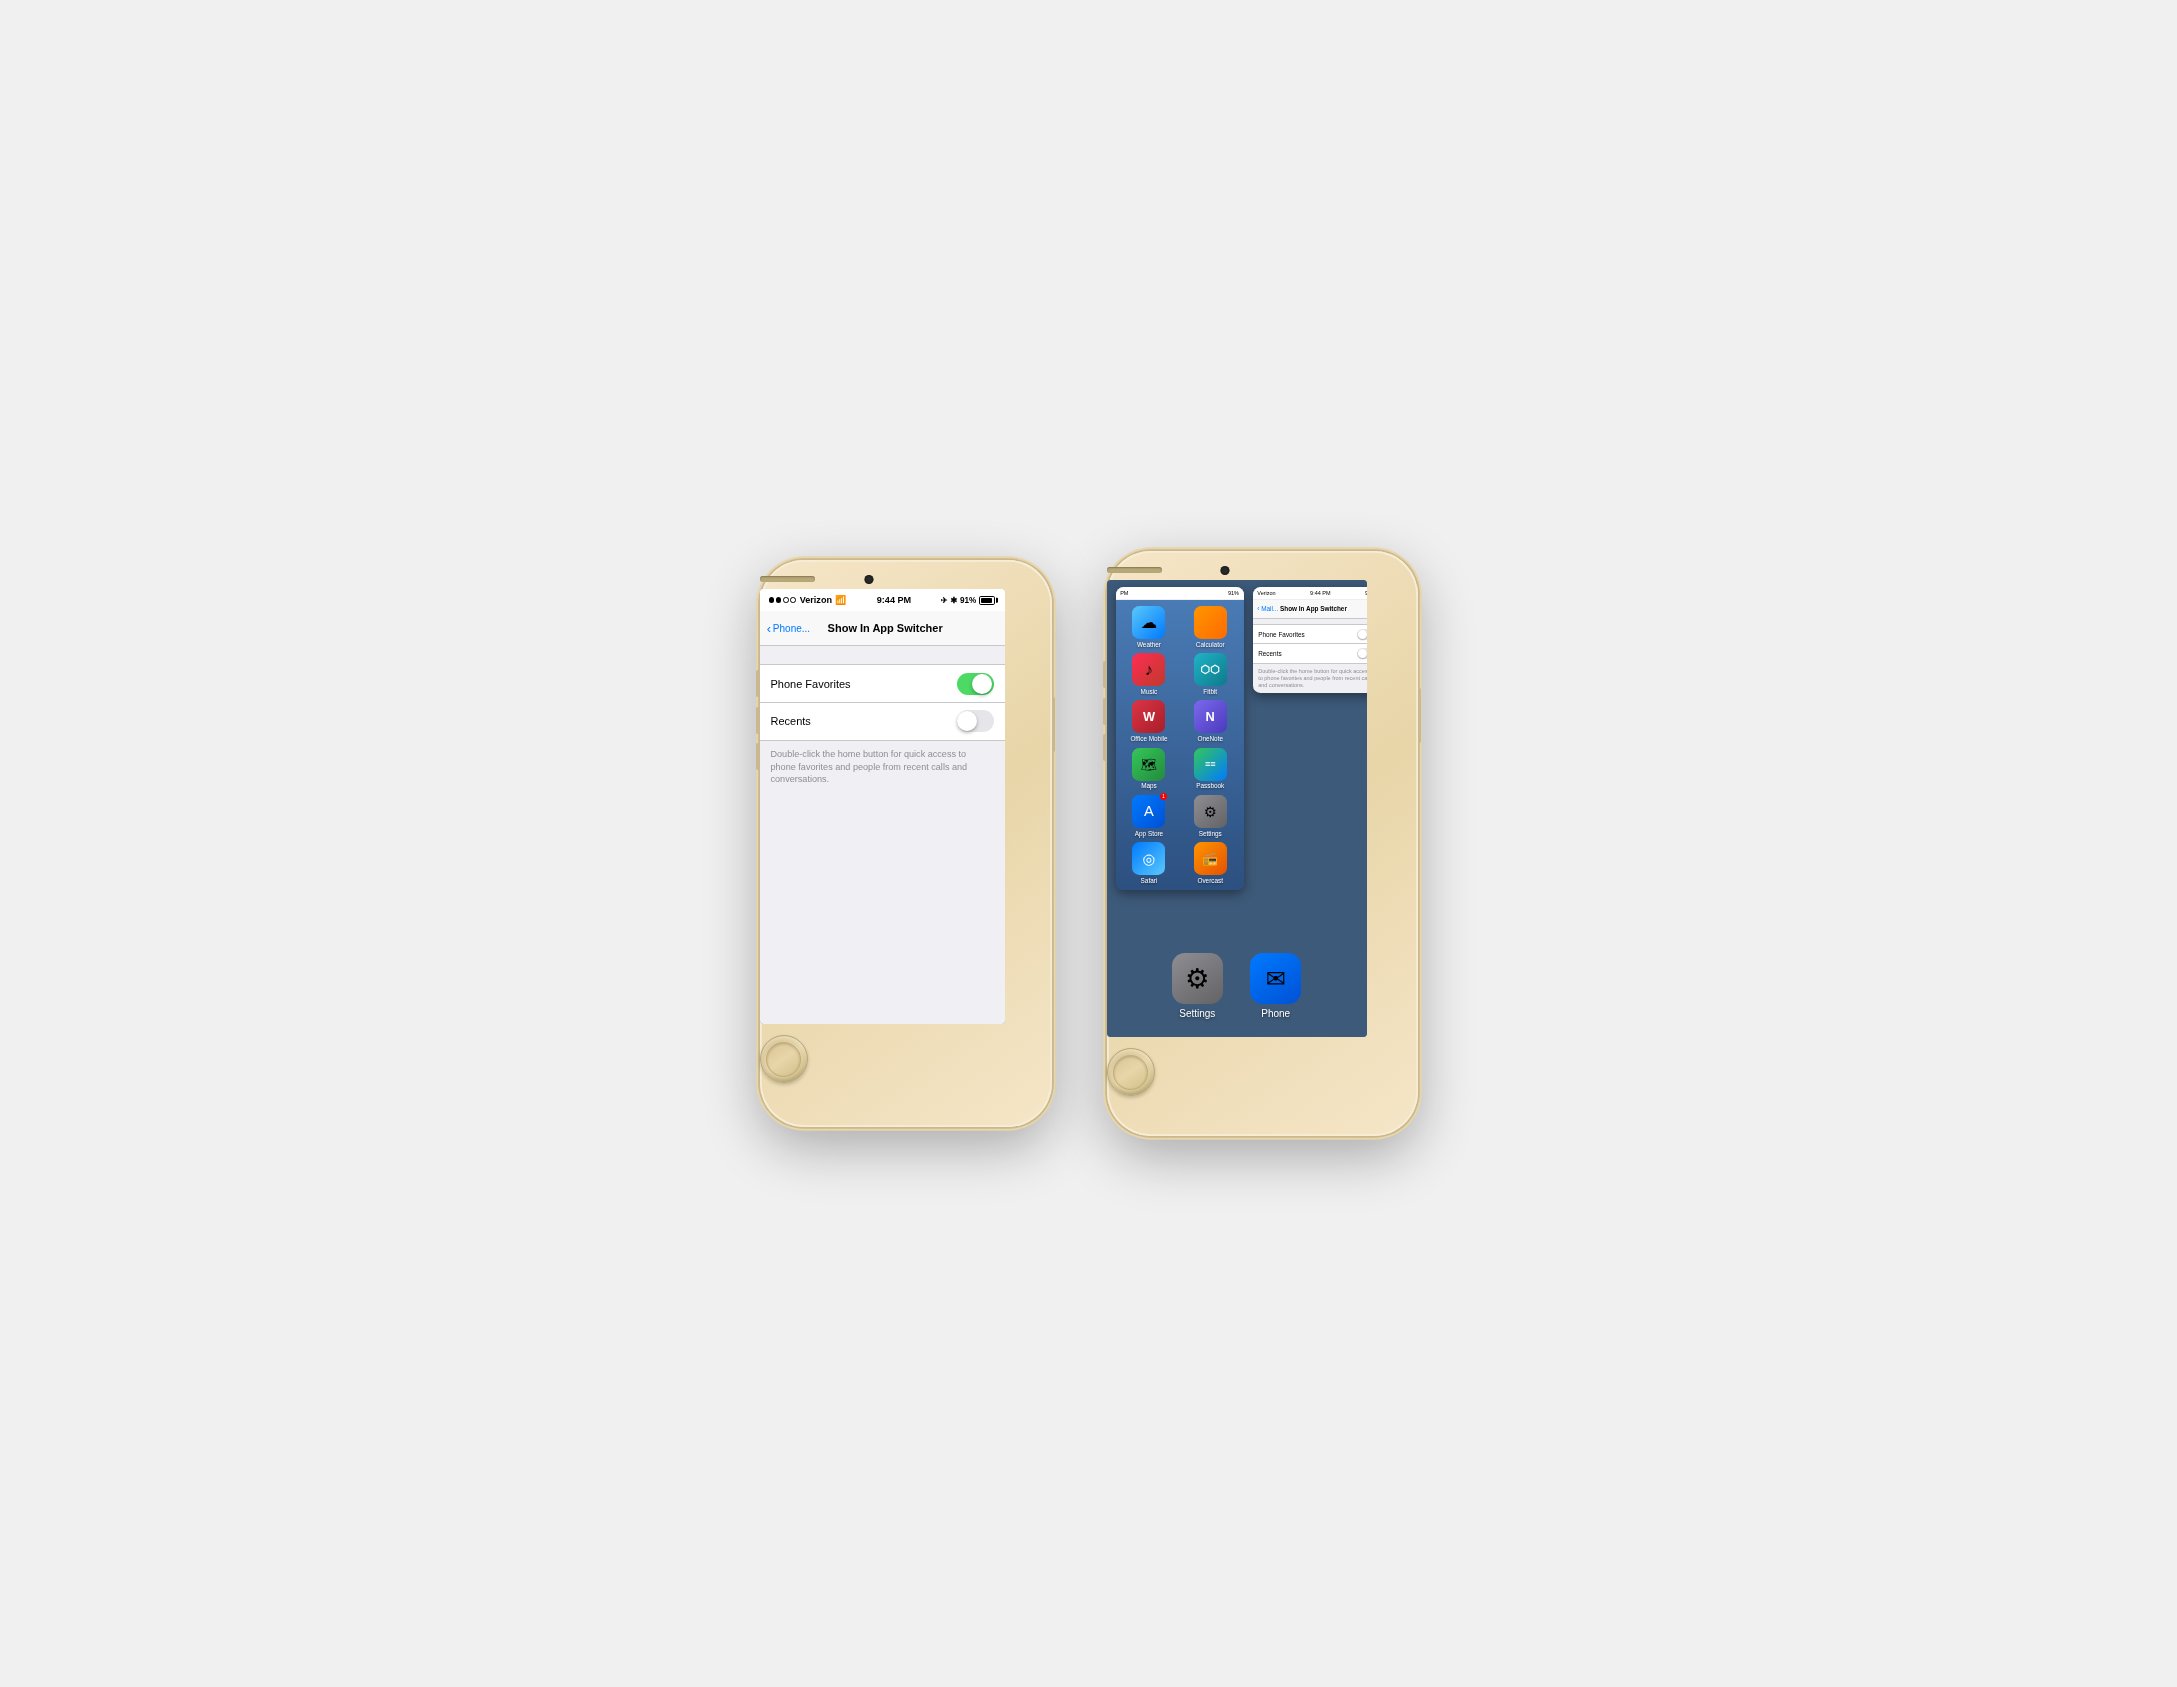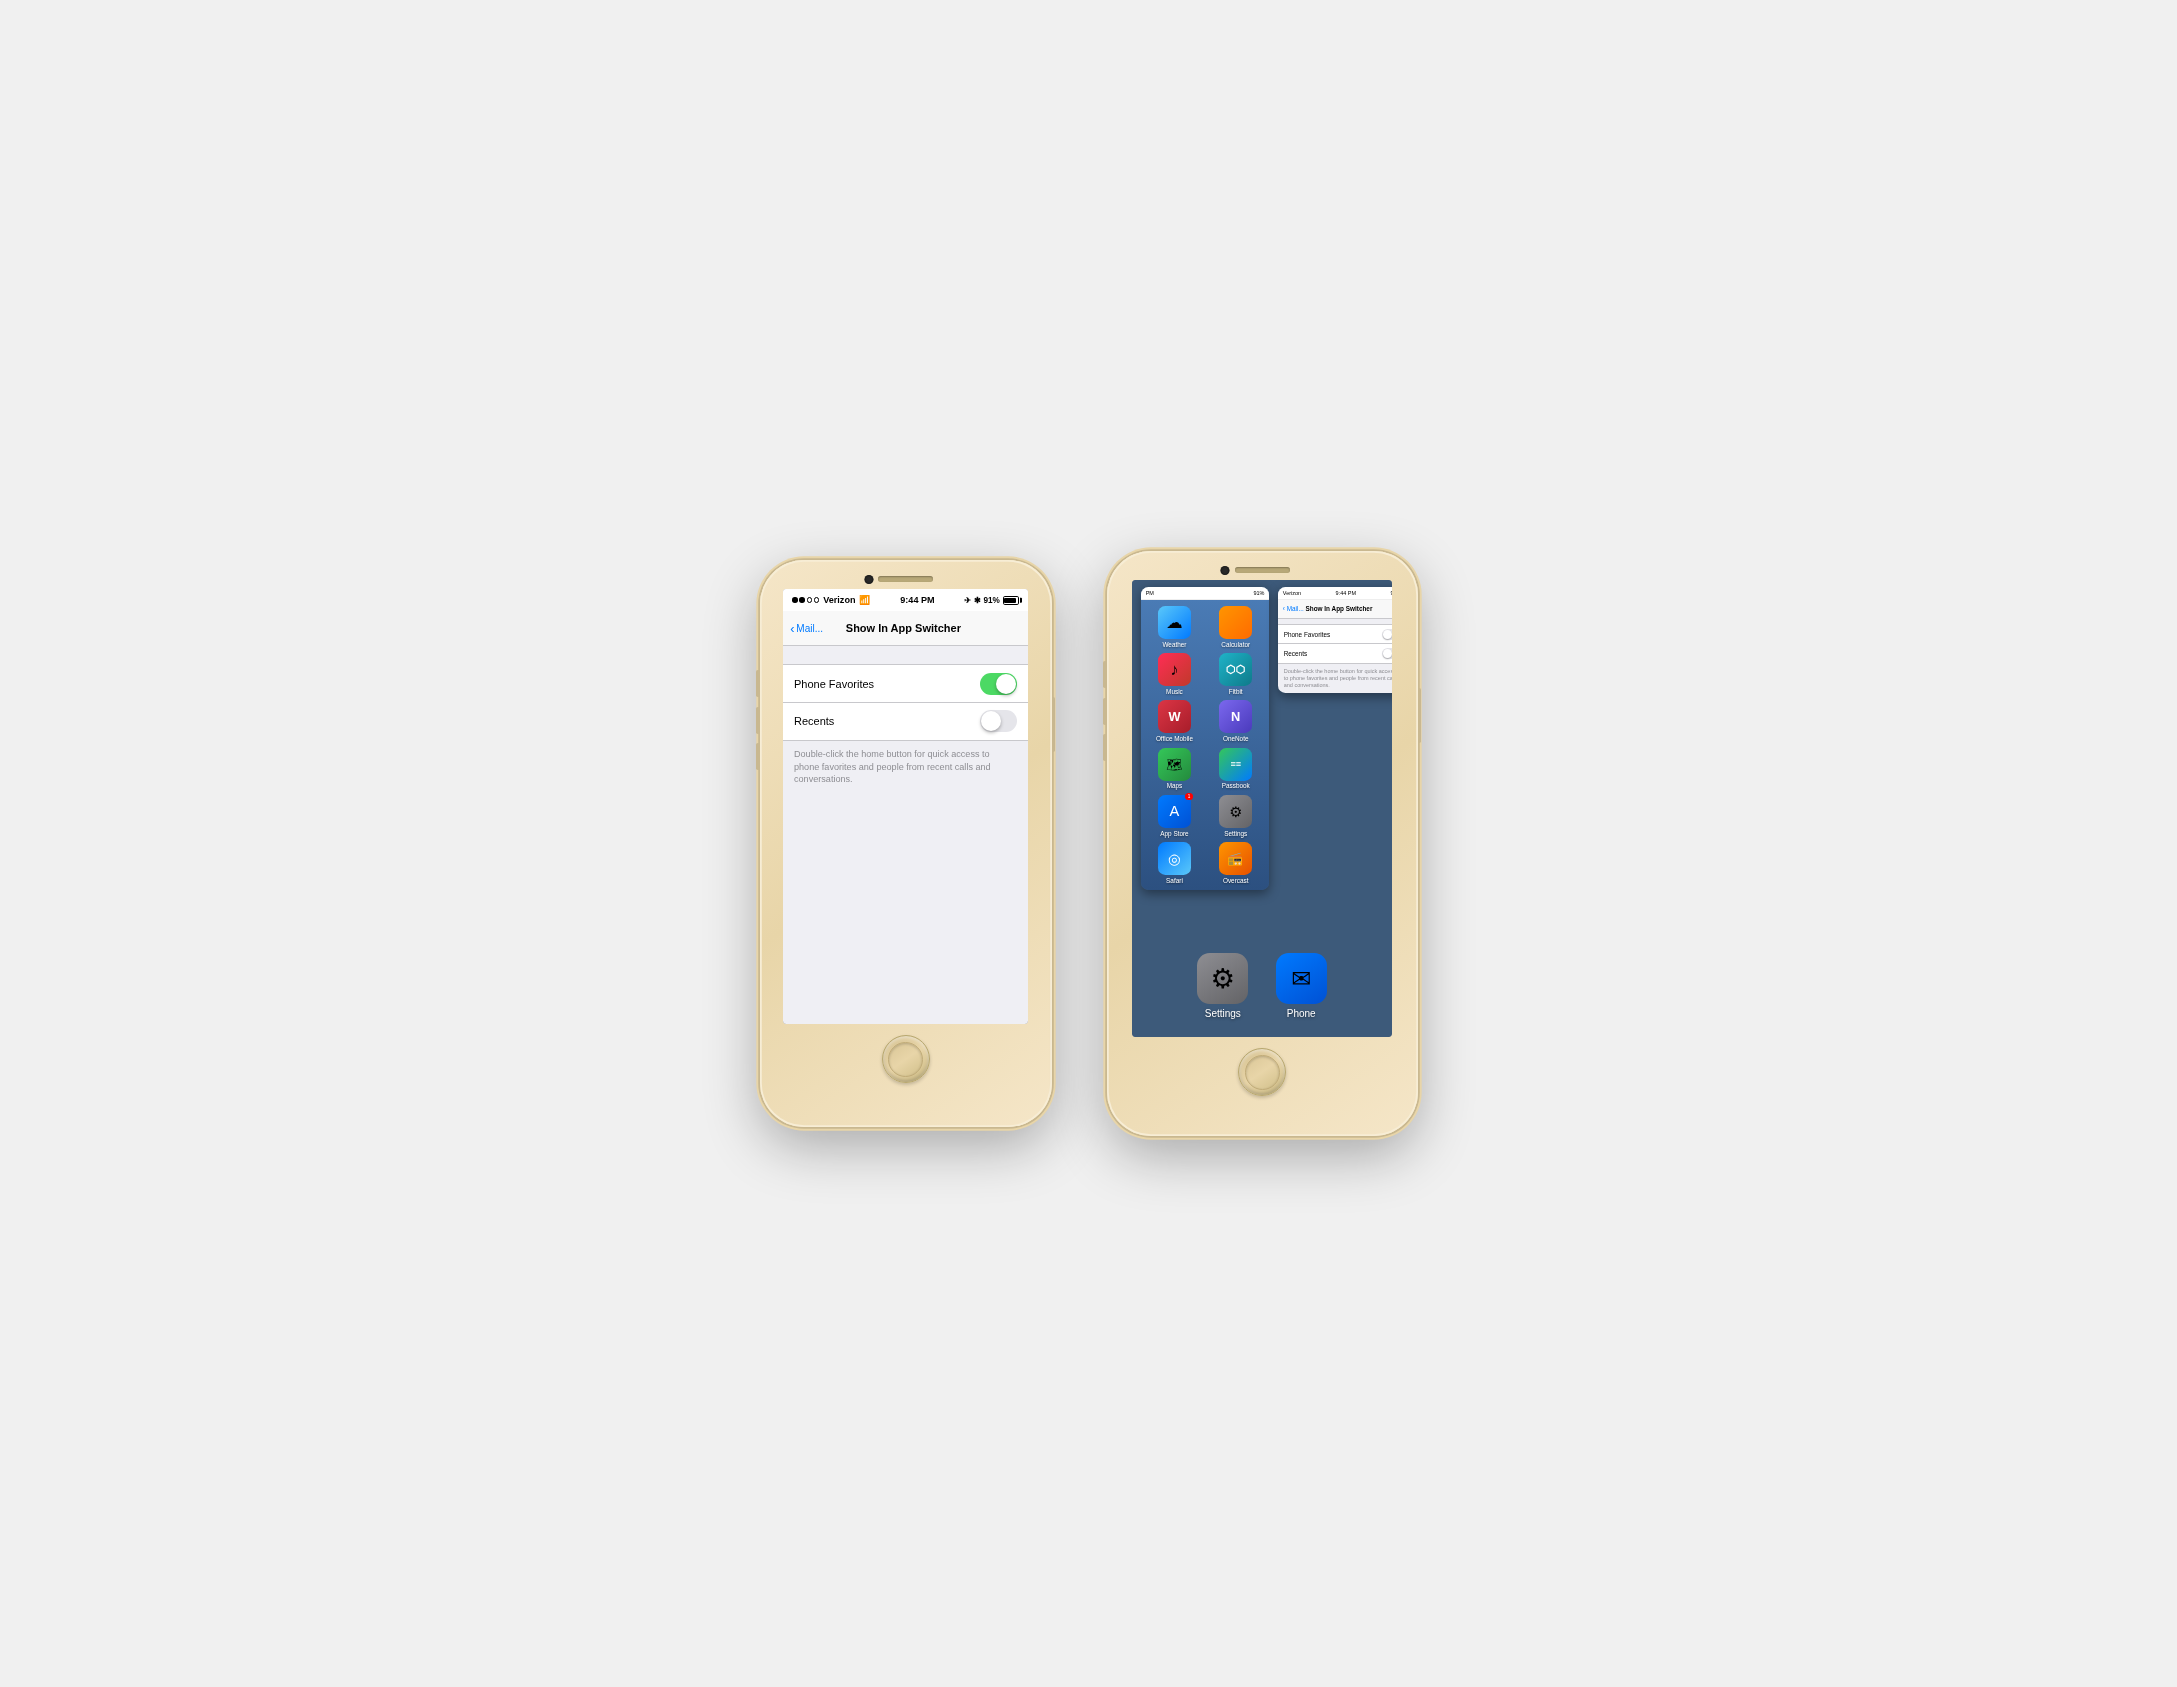--- a/index.html
+++ b/index.html
@@ -21,21 +21,21 @@
       background: linear-gradient(145deg, #f5e6c8, #e8d5a8, #f5e6c8);
       border-radius: 44px;
       position: relative;
       box-shadow:
         0 0 0 1.8px #c9b890,
         0 0 0 3.7px #e8d5a8,
         0 18.3px 55px rgba(0,0,0,0.3),
         inset 0 0 0 1.8px #f7edd5;
       display: flex;
       flex-direction: column;
-      align-items: center;
+      align-items: flex-start;
     }
 
     .iphone-speaker {
       width: 55px;
       height: 5.5px;
       background: #b8a878;
       border-radius: 2.7px;
       margin-top: 16.4px;
       box-shadow: inset 0 0.9px 1.8px rgba(0,0,0,0.3);
     }
@@ -520,21 +520,21 @@
           <span>91%</span>
           <div class="battery-icon">
             <div class="battery-fill"></div>
           </div>
         </div>
       </div>
 
       <div class="nav-bar">
         <div class="nav-back">
           <span class="nav-back-arrow">‹</span>
-          <span>Mail...</span>
+          <span>Phone...</span>
         </div>
         <div class="nav-title">Show In App Switcher</div>
       </div>
 
       <div class="settings-content">
         <div class="settings-section">
           <div class="settings-row">
             <span class="settings-label">Phone Favorites</span>
             <div class="toggle on">
               <div class="toggle-knob"></div>

